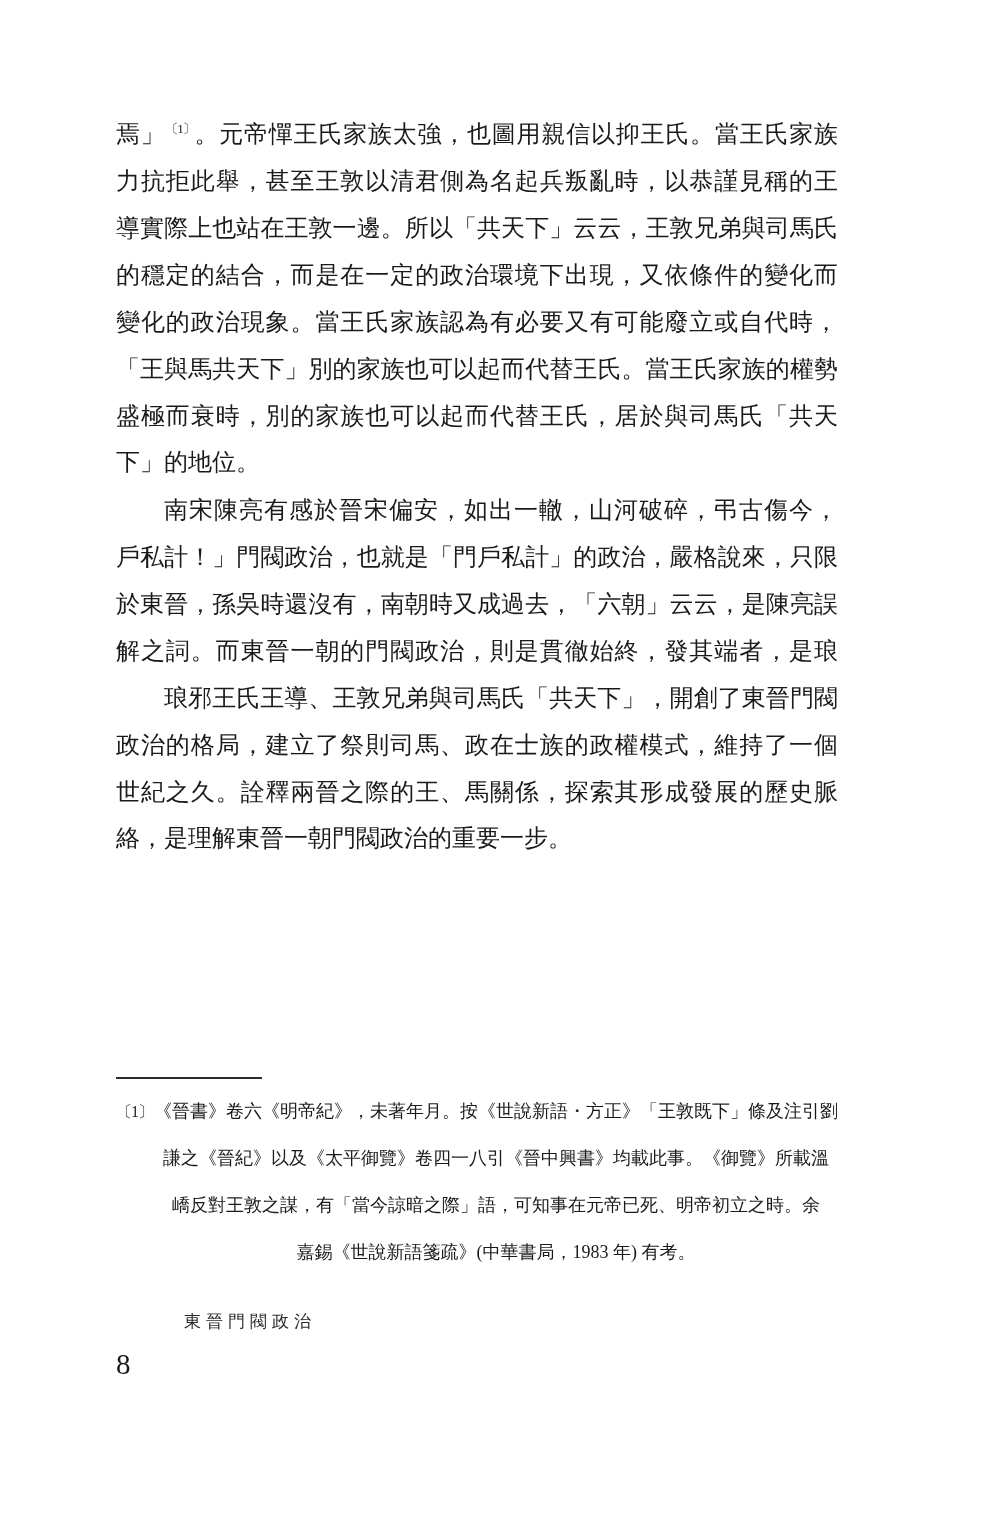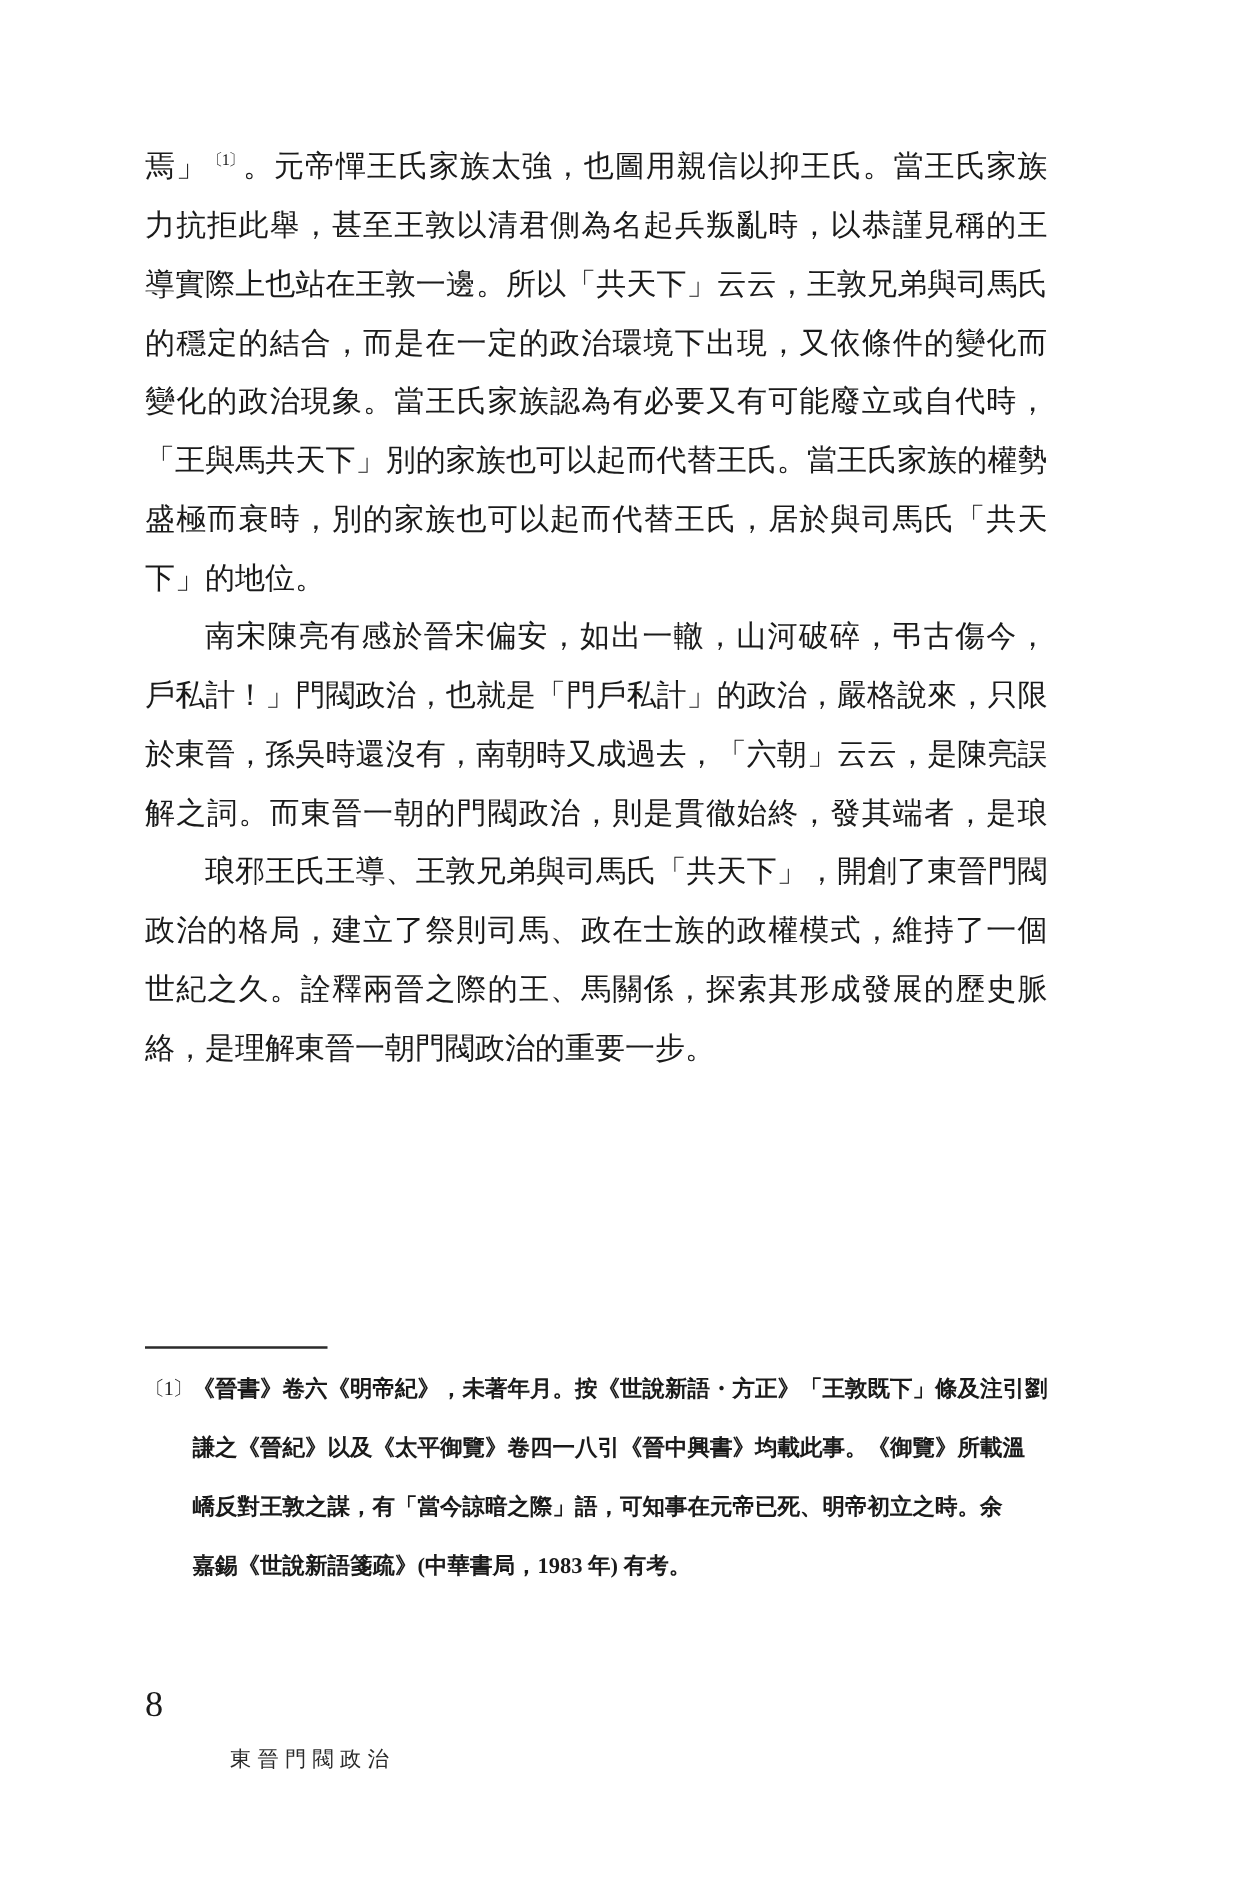--- a/index.html
+++ b/index.html
@@ -23,20 +23,21 @@
   }
   .ln {
     height: 47px;
     text-align: justify;
     text-align-last: justify;
     overflow: hidden;
   }
   .ln.last {
     text-align: right;
     text-align-last: left;
+    font-family: Liberation Mono, monospace;
   }
   .ln.ind { text-indent: 48px; font-family: Liberation Serif, serif; }
   sup.fnref {
     font-size: 13px;
     line-height: 0;
     vertical-align: 9px;
     letter-spacing: -2px;
   }
   
   .fnrule {
@@ -57,33 +58,33 @@
   }
   .fnmark {
     position: absolute;
     left: 0;
     top: 0;
     font-size: 16px;
     line-height: 47px;
     letter-spacing: -1px;
   }
   .fnlines { margin-left: 38px; }
-  .fnln { height: 47px; text-align: left; overflow: hidden; font-weight: bold; }
+  .fnln { height: 47px; text-align: center; overflow: hidden; }
   
   .pagenum {
     position: absolute;
     left: 116px;
     top: 1349px;
     font-size: 29px;
     line-height: 30px;
   }
   .runtitle {
     position: absolute;
     left: 184px;
-    top: 1398px;
+    top: 1312px;
     font-size: 17px;
     line-height: 19px;
     letter-spacing: 5px;
     color: #2a2a2a;
   }
 </style>
 </head>
 <body>
 
 <div class="page">

